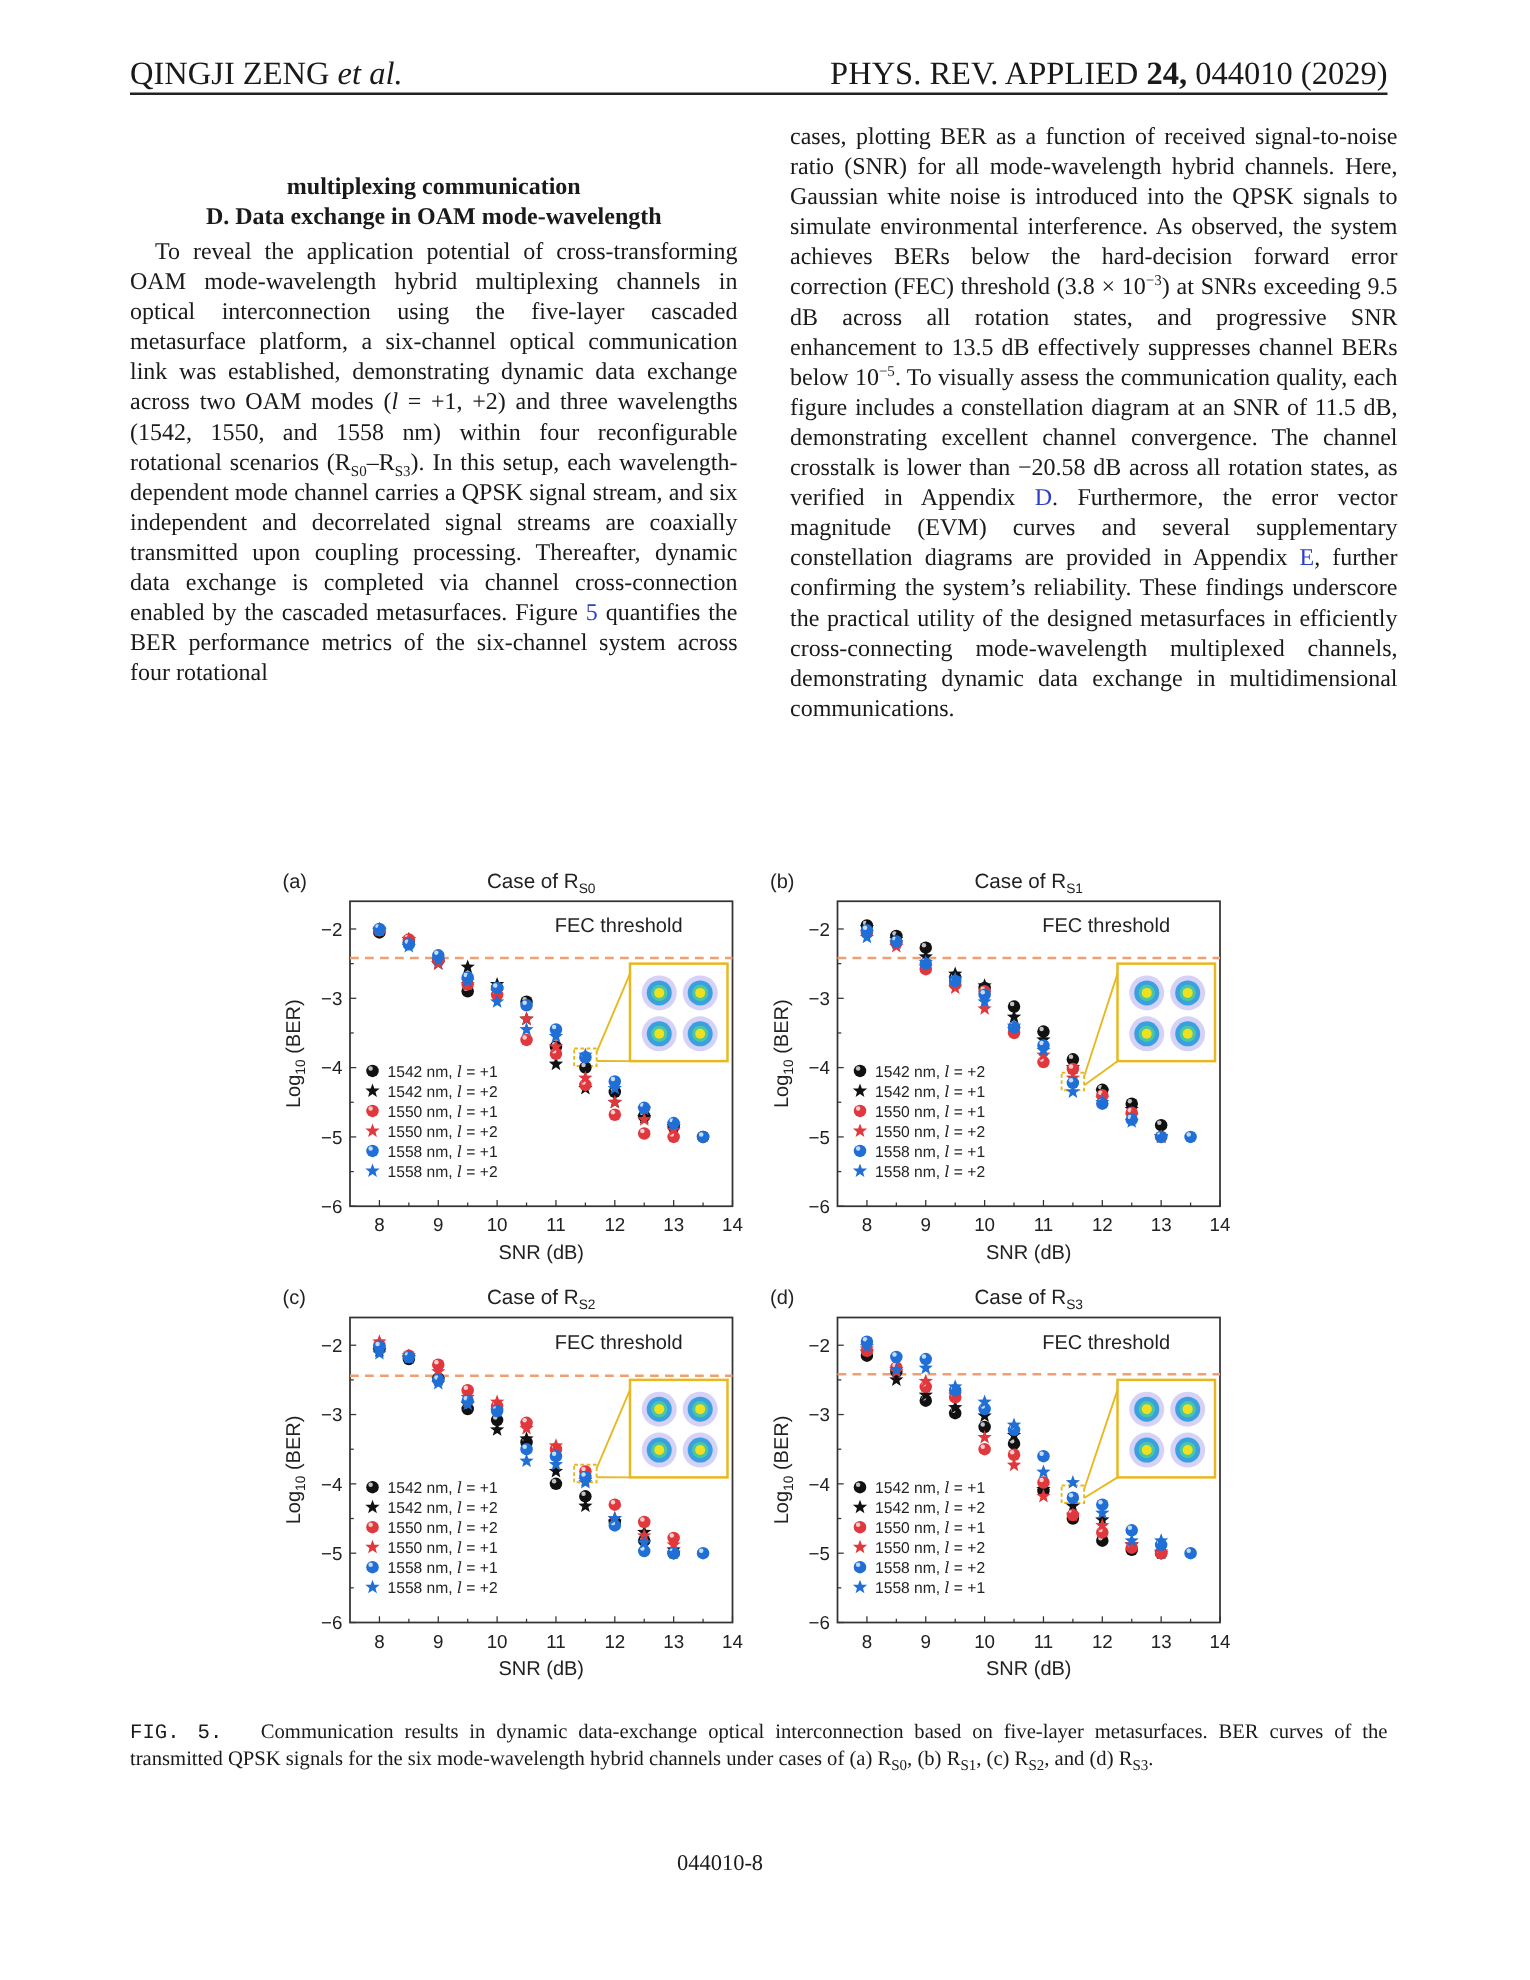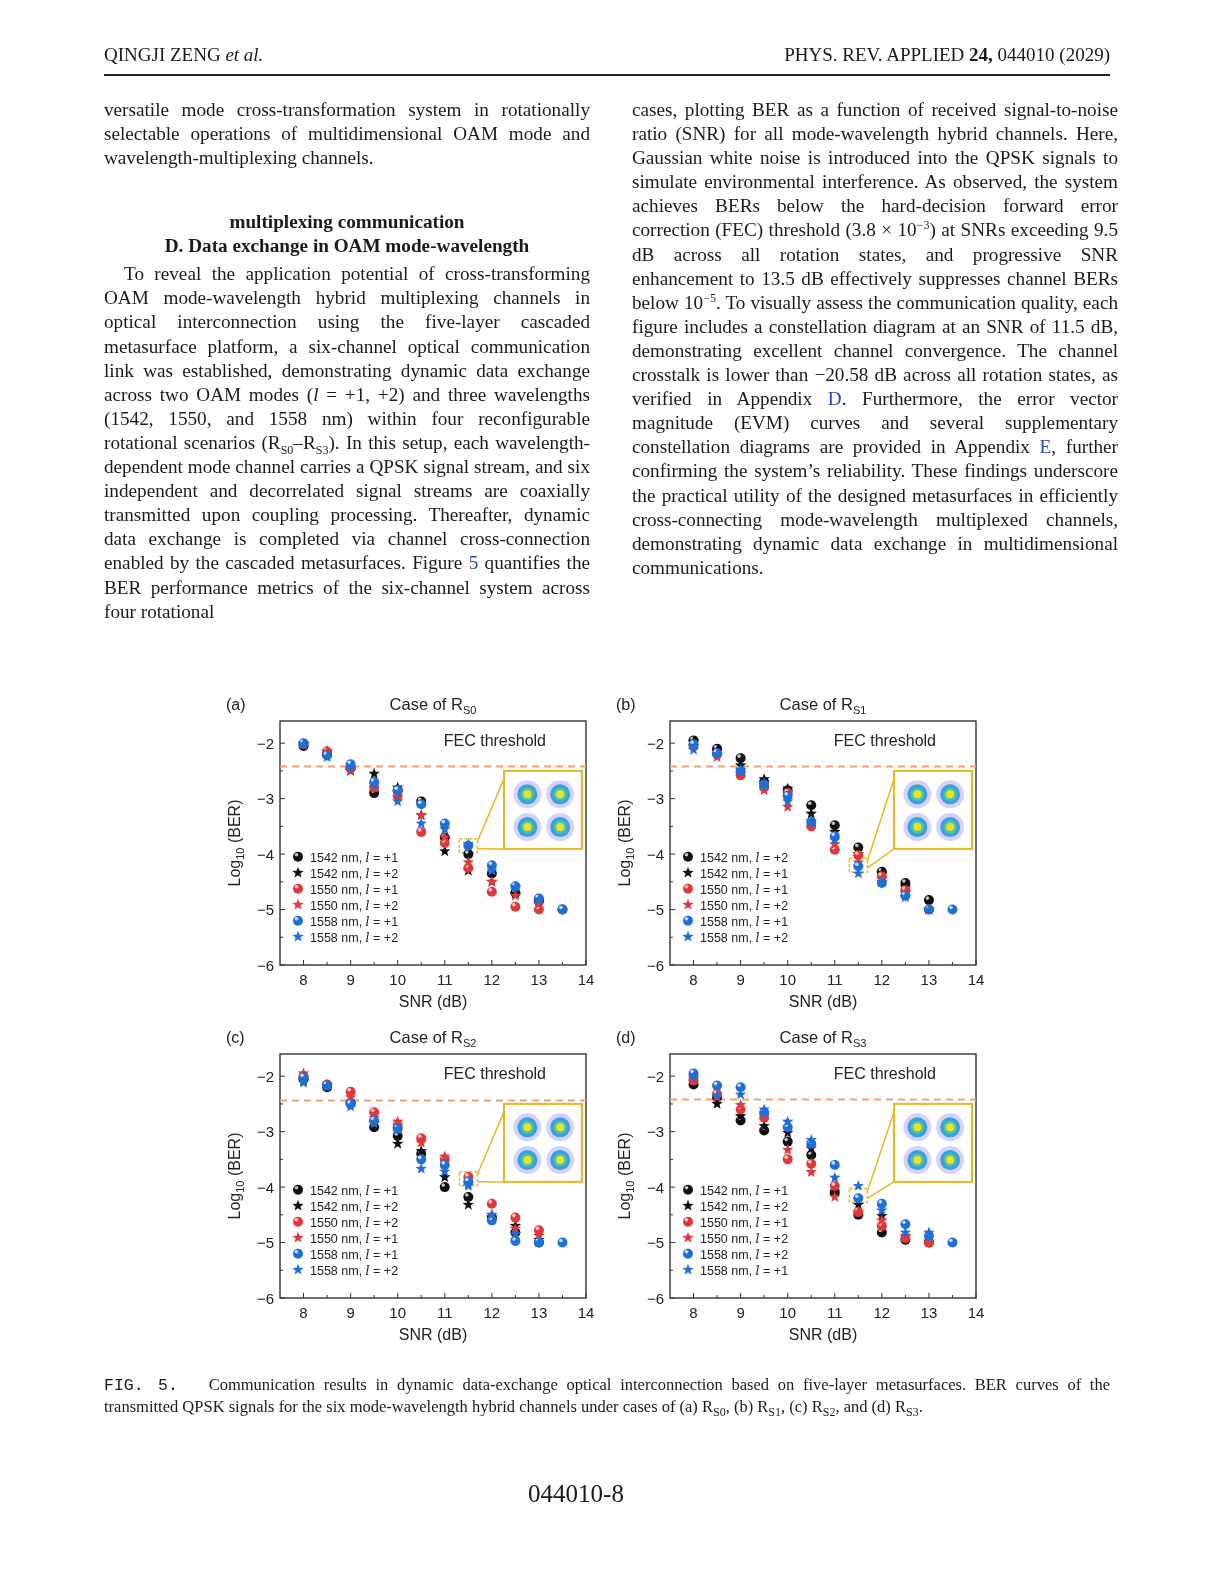--- a/index.html
+++ b/index.html
@@ -1,48 +1,47 @@
 <!DOCTYPE html>
 <html><head>
 <meta charset="utf-8">
 <style>
   html, body { margin: 0; padding: 0; background: #fff; }
   body { width: 1224px; height: 1584px; position: relative; font-family: "Liberation Serif", "DejaVu Serif", serif; color: #1a1a1a; overflow: hidden; }
-  .header { position: absolute; top: 44px; left: 104px; width: 1006px; height: 28px; font-size: 19px; }
+  .header { position: absolute; top: 44px; left: 104px; width: 1006px; height: 28px; font-size: 26px; }
   .header .left { position: absolute; left: 0; top: 0; }
   .header .right { position: absolute; right: 0; top: 0; }
   .header .rule { position: absolute; left: 0; top: 30px; width: 1006px; height: 2px; background: #222; }
   .col { position: absolute; top: 98px; width: 486px; font-size: 19.2px; line-height: 24.1px; text-align: justify; }
   .col.left { left: 104px; }
   .col.right { left: 632px; }
   .col p { margin: 0; }
   .col p.indent { text-indent: 20px; }
   .section-title { font-weight: bold; text-align: center; margin: 40px 0 4px 0; line-height: 24px; }
   .link { color: #2b3fc8; }
   sup { font-size: 12px; line-height: 0; }
   sub { font-size: 12px; line-height: 0; }
   .figure { position: absolute; left: 220px; top: 690px; width: 780px; height: 670px; }
   .panel { position: absolute; width: 380px; height: 325px; }
   .panel svg { width: 380px; height: 325px; overflow: visible; }
   .caption { position: absolute; left: 104px; top: 1374px; width: 1006px; font-size: 16.5px; line-height: 21px; text-align: justify; }
   .caption .fig-label { margin-right: 22px; font-family: Liberation Mono, monospace; }
-  .page-number { position: absolute; top: 1480px; left: 0; width: 1152px; text-align: center; font-size: 25px; }
+  .page-number { position: absolute; top: 1480px; left: 0; width: 1152px; text-align: center; font-size: 18px; }
   .sans { font-family: "Liberation Sans", "DejaVu Sans", sans-serif; }
 </style>
 </head>
 <body>
 
 <div class="header">
   <span class="left"><span>QINGJI ZENG </span><i>et al.</i></span>
   <span class="right"><span>PHYS. REV. APPLIED </span><b>24,</b><span> 044010 (2029)</span></span>
   <div class="rule"></div>
 </div>
 
 <div class="col left">
-  <p>versatile mode cross-transformation system in rotationally selectable operations of multidimensional OAM mode and wavelength-multiplexing channels.</p>
   <div class="section-title">
     <div>multiplexing communication</div>
     <div>D. Data exchange in OAM mode-wavelength</div>
   </div>
   <p class="indent"><span>To reveal the application potential of cross-transforming OAM mode-wavelength hybrid multiplexing channels in optical interconnection using the five-layer cascaded metasurface platform, a six-channel optical communication link was established, demonstrating dynamic data exchange across two OAM modes (</span><i>l</i><span> = +1, +2) and three wavelengths (1542, 1550, and 1558 nm) within four reconfigurable rotational scenarios (R</span><sub>S0</sub><span>–R</span><sub>S3</sub><span>). In this setup, each wavelength-dependent mode channel carries a QPSK signal stream, and six independent and decorrelated signal streams are coaxially transmitted upon coupling processing. Thereafter, dynamic data exchange is completed via channel cross-connection enabled by the cascaded metasurfaces. Figure </span><span class="link">5</span><span> quantifies the BER performance metrics of the six-channel system across four rotational</span></p>
 </div>
 
 <div class="col right">
   <p><span>cases, plotting BER as a function of received signal-to-noise ratio (SNR) for all mode-wavelength hybrid channels. Here, Gaussian white noise is introduced into the QPSK signals to simulate environmental interference. As observed, the system achieves BERs below the hard-decision forward error correction (FEC) threshold (3.8 × 10</span><sup>−3</sup><span>) at SNRs exceeding 9.5 dB across all rotation states, and progressive SNR enhancement to 13.5 dB effectively suppresses channel BERs below 10</span><sup>−5</sup><span>. To visually assess the communication quality, each figure includes a constellation diagram at an SNR of 11.5 dB, demonstrating excellent channel convergence. The channel crosstalk is lower than −20.58 dB across all rotation states, as verified in Appendix </span><span class="link">D</span><span>. Furthermore, the error vector magnitude (EVM) curves and several supplementary constellation diagrams are provided in Appendix </span><span class="link">E</span><span>, further confirming the system’s reliability. These findings underscore the practical utility of the designed metasurfaces in efficiently cross-connecting mode-wavelength multiplexed channels, demonstrating dynamic data exchange in multidimensional communications.</span></p>
 </div>

